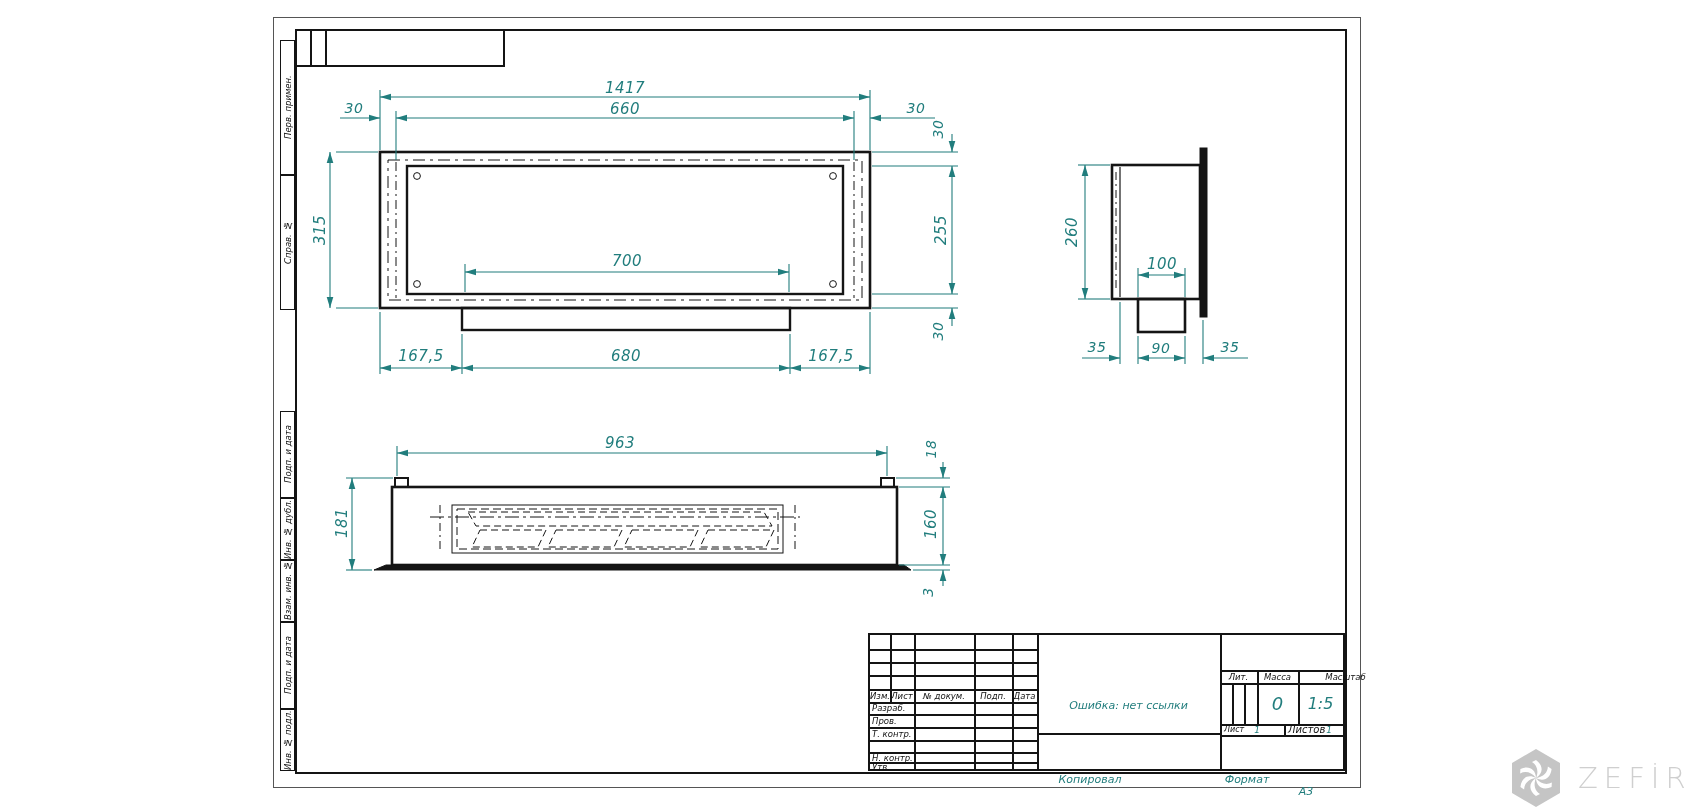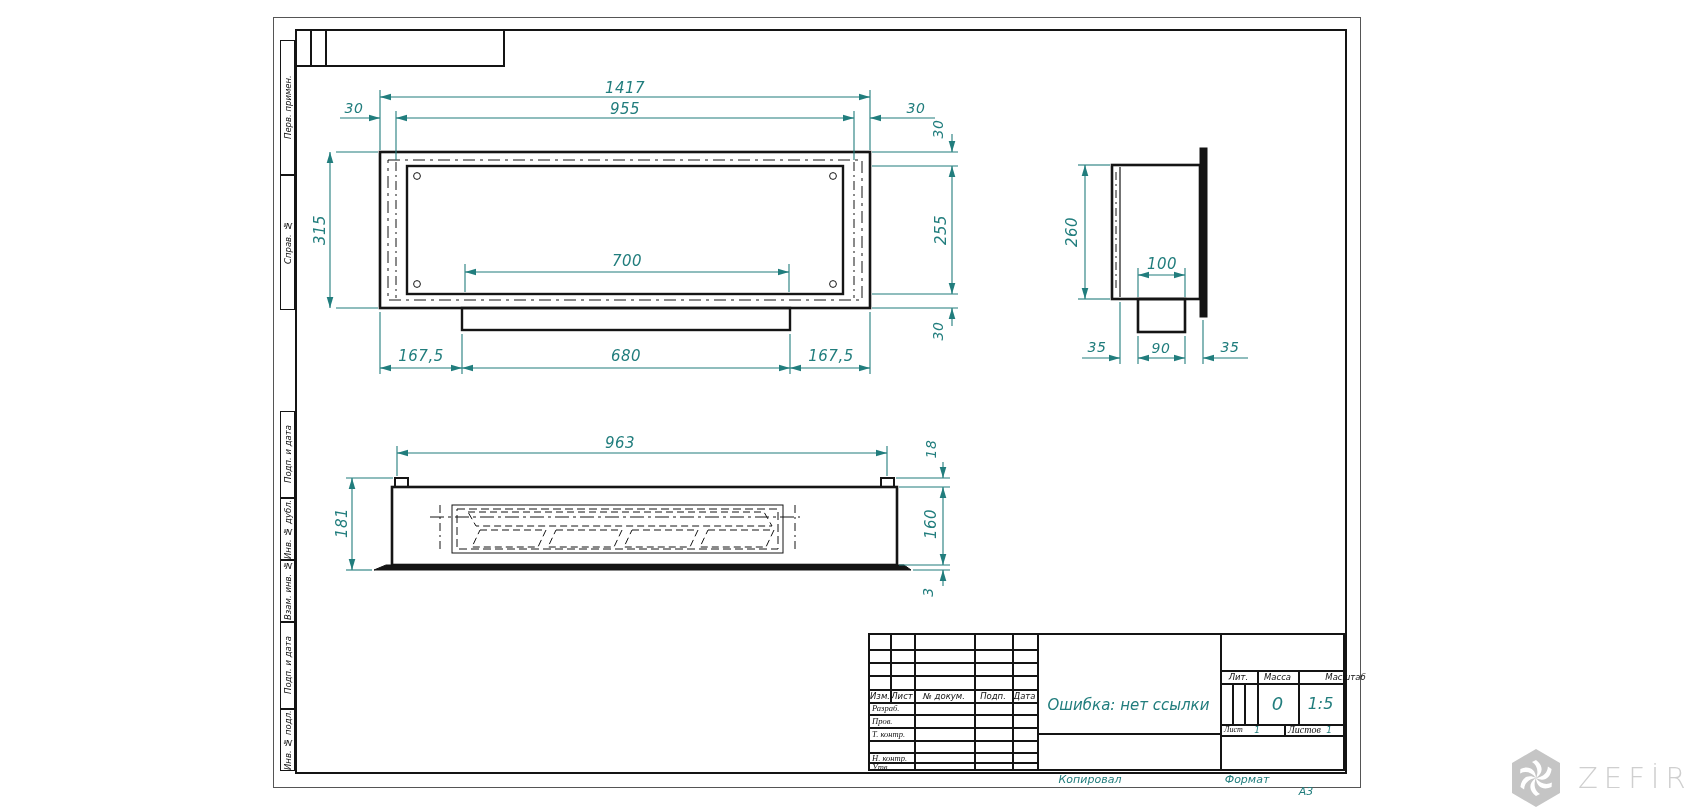--- a/index.html
+++ b/index.html
@@ -18,21 +18,21 @@
   
   .vlabel{position:absolute;left:0;top:0;width:100%;height:100%;display:flex;align-items:center;justify-content:center;
           writing-mode:vertical-rl;transform:rotate(180deg);
           font:italic 8.5px "DejaVu Sans",sans-serif;color:#111;white-space:nowrap;}
   
   .tb{position:absolute;border:2px solid #141414;box-sizing:border-box;background:transparent;}
   .tb-v{position:absolute;width:1.5px;background:#141414;}
   .tb-h{position:absolute;height:1.5px;background:#141414;}
   .tb-lbl{position:absolute;font:italic 8.5px "DejaVu Sans",sans-serif;color:#111;
           line-height:12px;height:12px;text-align:center;white-space:nowrap;}
-  .tb-lbl.left{text-align:left;font-family:Liberation Serif, serif;}
+  .tb-lbl.left{text-align:left;}
   .tb-val{position:absolute;color:#217d7d;font-style:italic;display:flex;align-items:center;justify-content:center;white-space:nowrap;}
   .foot{position:absolute;color:#217d7d;font:italic 11px "DejaVu Sans",sans-serif;text-align:center;white-space:nowrap;}
   .wm-text{color:#cfcfcf;font:200 29px "DejaVu Sans",sans-serif;letter-spacing:6px;}
   svg{display:block;}
 </style>
 </head>
 <body>
 
 <div class="canvas">
 
@@ -171,21 +171,21 @@
         <line x1="899" y1="487" x2="950" y2="487"></line>
       <line x1="899" y1="565" x2="950" y2="565"></line>
         <line x1="913" y1="570" x2="950" y2="570"></line>
       <line x1="943" y1="462" x2="943" y2="478" marker-end="url(#ar)"></line>
       <line x1="943" y1="487" x2="943" y2="565" marker-start="url(#ar)" marker-end="url(#ar)"></line>
       <line x1="943" y1="586" x2="943" y2="570" marker-end="url(#ar)"></line>
     </g>
   </svg>
 
   <span class="dim" style="left:625px;top:88px;">1417</span>
-  <span class="dim" style="left:625px;top:109px;">955</span>
+  <span class="dim" style="left:625px;top:109px;">660</span>
   <span class="dim sm" style="left:354px;top:108px;">30</span>
   <span class="dim sm" style="left:916px;top:108px;">30</span>
   <span class="dim sm rot" style="left:938px;top:129px;">30</span>
   <span class="dim rot" style="left:941px;top:230px;">255</span>
   <span class="dim sm rot" style="left:938px;top:331px;">30</span>
   <span class="dim rot" style="left:320px;top:230px;">315</span>
   <span class="dim" style="left:627px;top:261px;">700</span>
   <span class="dim" style="left:421px;top:356px;">167,5</span>
   <span class="dim" style="left:626px;top:356px;">680</span>
   <span class="dim" style="left:831px;top:356px;">167,5</span>
@@ -237,21 +237,21 @@
     <span class="tb-lbl" style="left:45px;top:55px;width:58px;">№ докум.</span>
     <span class="tb-lbl" style="left:105px;top:55px;width:36px;">Подп.</span>
     <span class="tb-lbl" style="left:143px;top:55px;width:23px;">Дата</span>
 
     <span class="tb-lbl left" style="left:2px;top:67px;width:42px;">Разраб.</span>
     <span class="tb-lbl left" style="left:2px;top:80px;width:42px;">Пров.</span>
     <span class="tb-lbl left" style="left:2px;top:93px;width:42px;">Т. контр.</span>
     <span class="tb-lbl left" style="left:2px;top:117px;width:42px;">Н. контр.</span>
     <span class="tb-lbl left" style="left:2px;top:126px;width:42px;">Утв.</span>
 
-    <div class="tb-val" style="left:169px;top:45px;width:179px;height:50px;font-size:15px;">Ошибка: нет ссылки</div>
+    <div class="tb-val" style="left:169px;top:45px;width:179px;height:50px;font-size:11px;">Ошибка: нет ссылки</div>
 
     <span class="tb-lbl" style="left:350px;top:36px;width:37px;font-style:italic;">Лит.</span>
     <span class="tb-lbl" style="left:387px;top:36px;width:41px;">Масса</span>
     <span class="tb-lbl" style="left:428px;top:36px;width:45px;padding-left:25px;">Масштаб</span>
     <div class="tb-val" style="left:387px;top:48px;width:41px;height:41px;font-size:18px;">0</div>
     <div class="tb-val" style="left:428px;top:48px;width:45px;height:41px;font-size:16px;">1:5</div>
     <span class="tb-lbl left" style="left:354px;top:89px;width:26px;font-size:8px;">Лист</span>
     <div class="tb-val" style="left:380px;top:89px;width:14px;height:11px;font-size:9px;">1</div>
     <span class="tb-lbl left" style="left:418px;top:89px;width:34px;font-size:10px;">Листов</span>
     <div class="tb-val" style="left:452px;top:89px;width:14px;height:11px;font-size:9px;">1</div>

